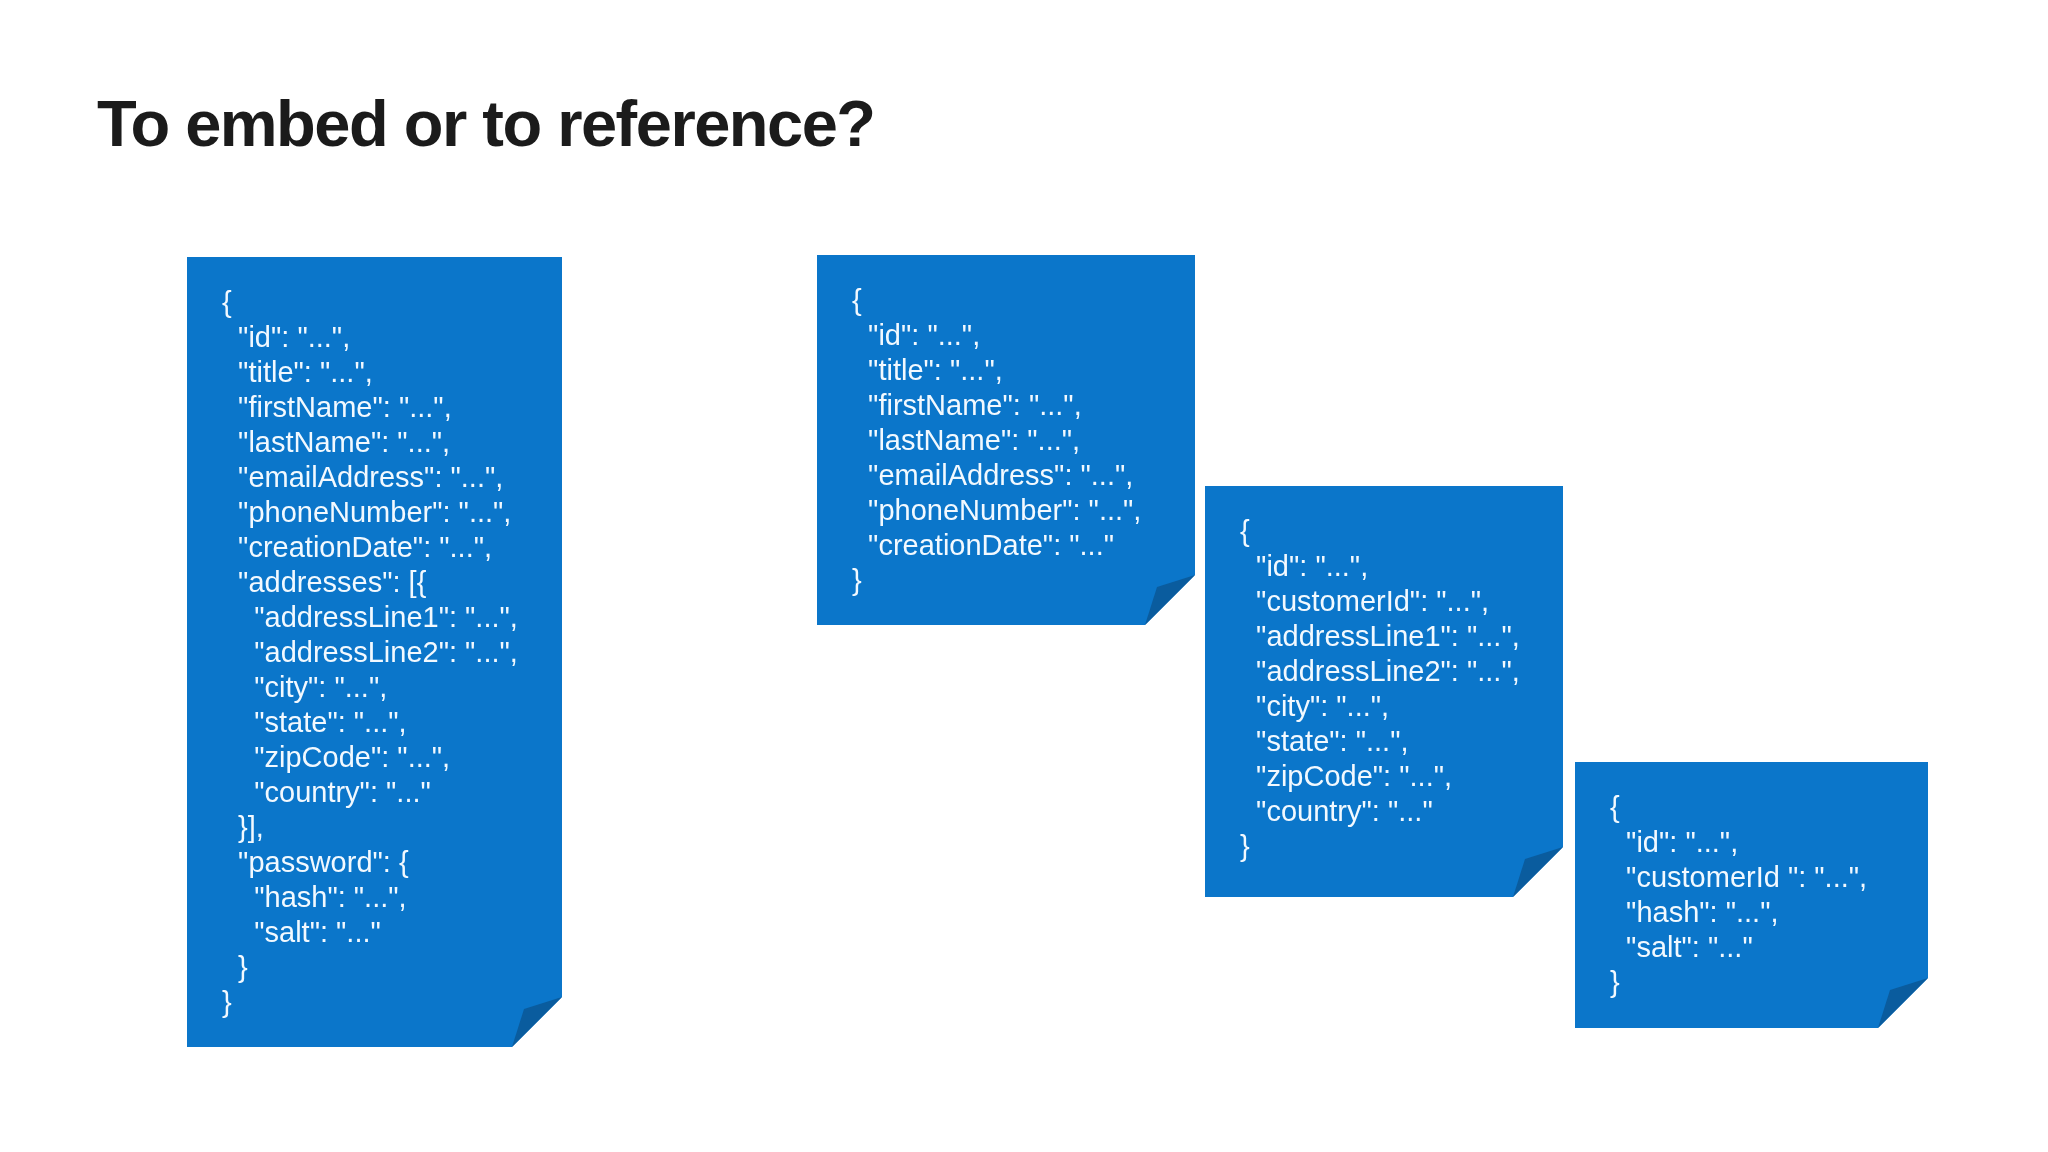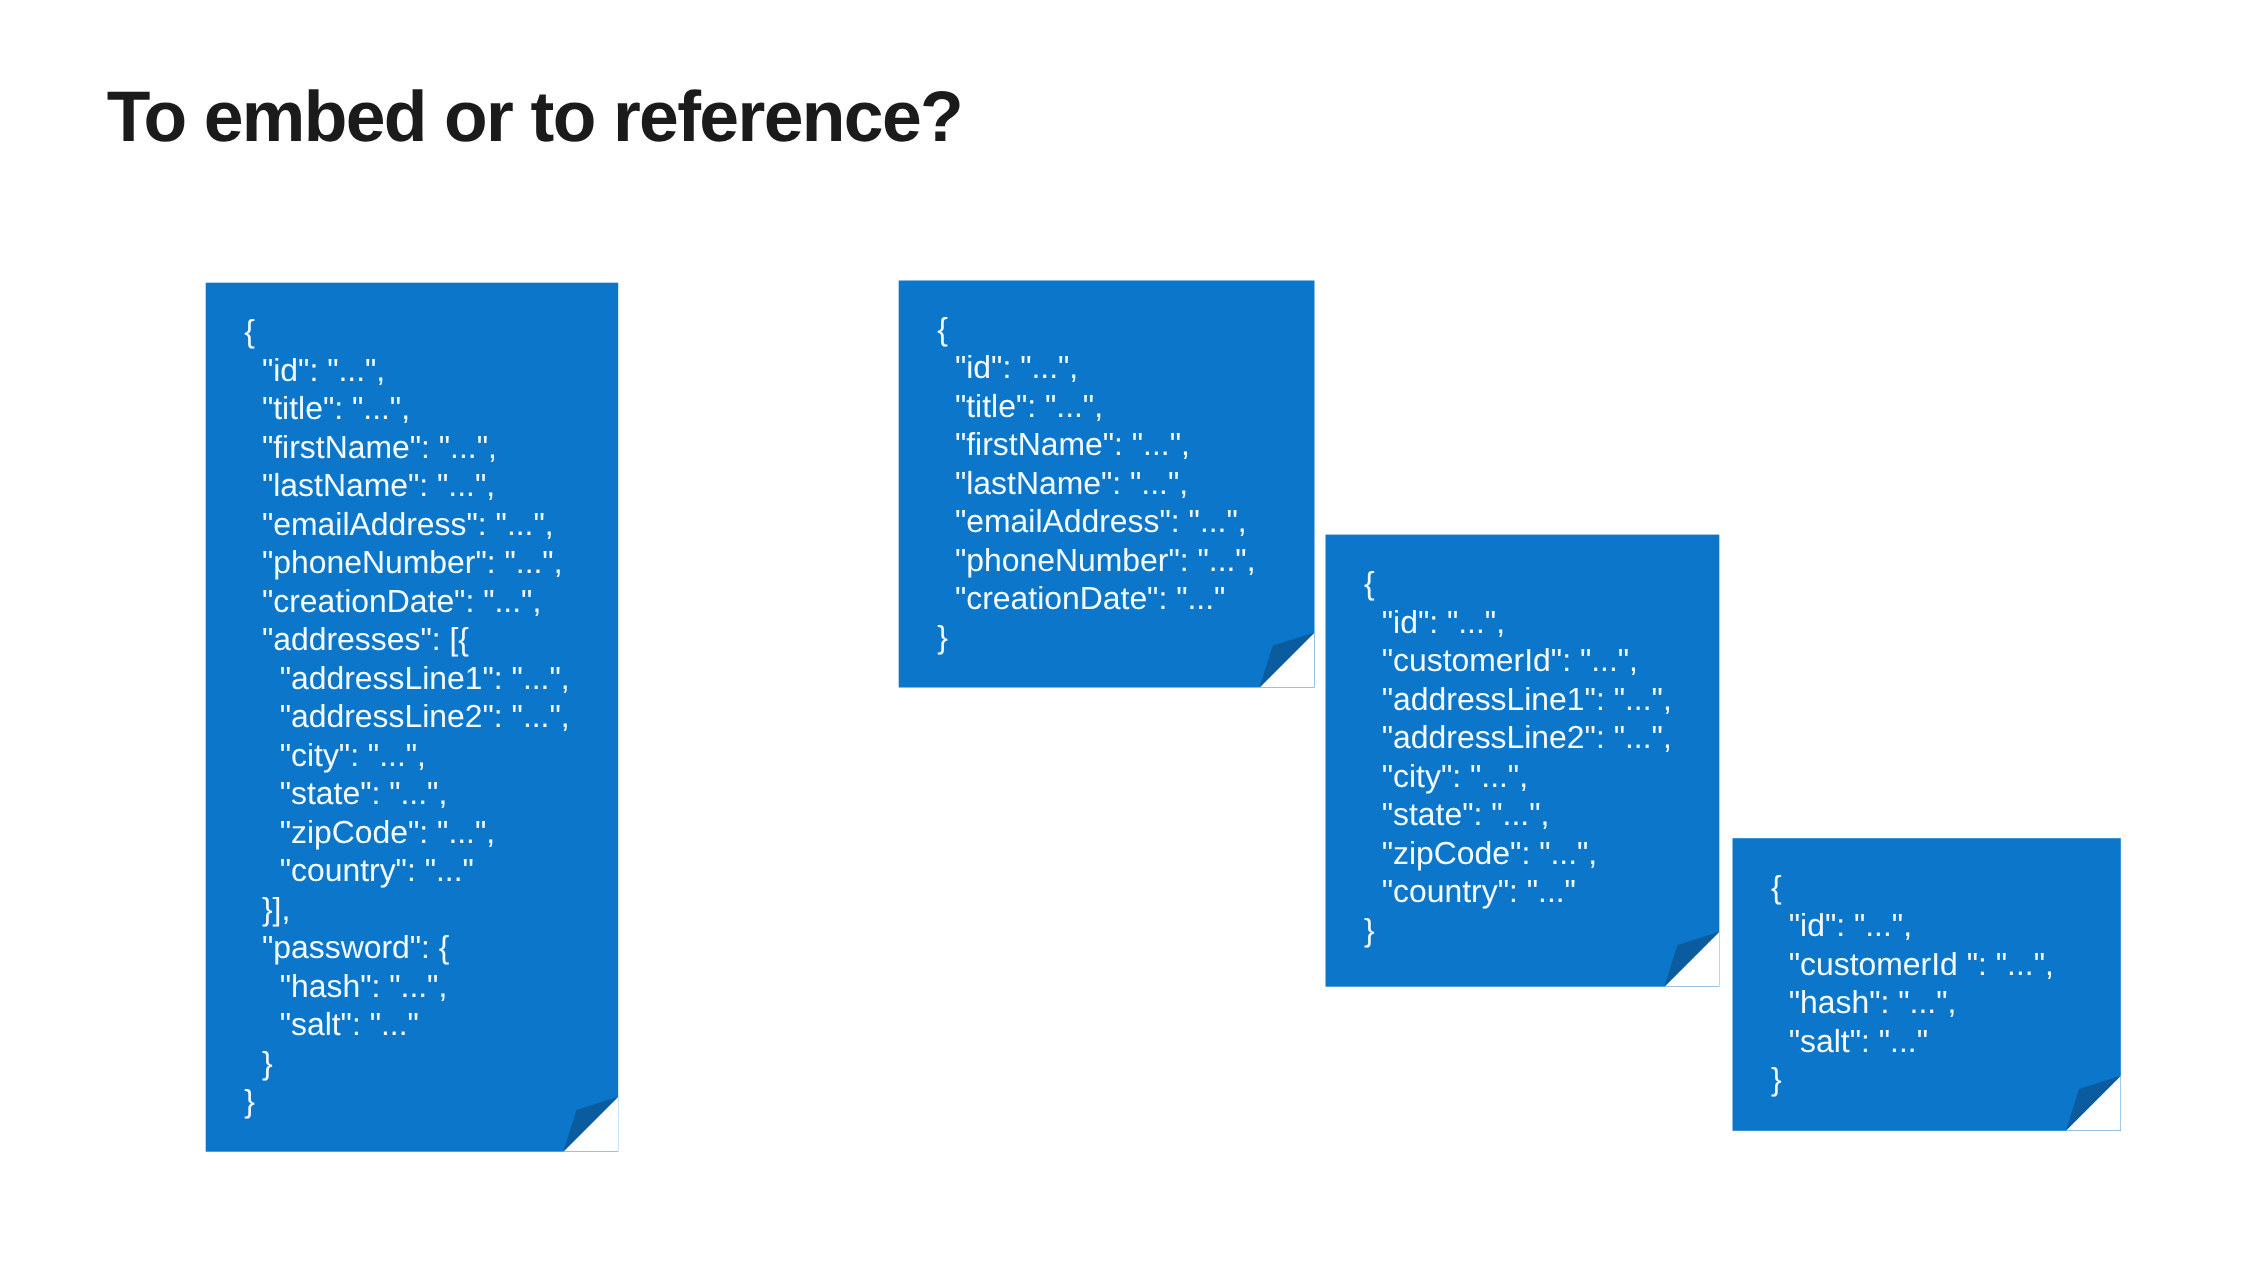--- a/index.html
+++ b/index.html
@@ -15,21 +15,21 @@
     font-family: "Liberation Sans", sans-serif;
   }
   .slide {
     position: absolute;
     inset: 0;
     background: var(--page-bg, #ffffff);
   }
   .title {
     position: absolute;
     left: 97px;
-    top: 69px;
+    top: 87px;
     margin: 0;
     font-size: 65px;
     line-height: 1.15;
     font-weight: 700;
     letter-spacing: -1.5px;
     color: var(--title-color, #1b1b1b);
     font-family: "Liberation Sans", sans-serif;
   }
   .card {
     position: absolute;

